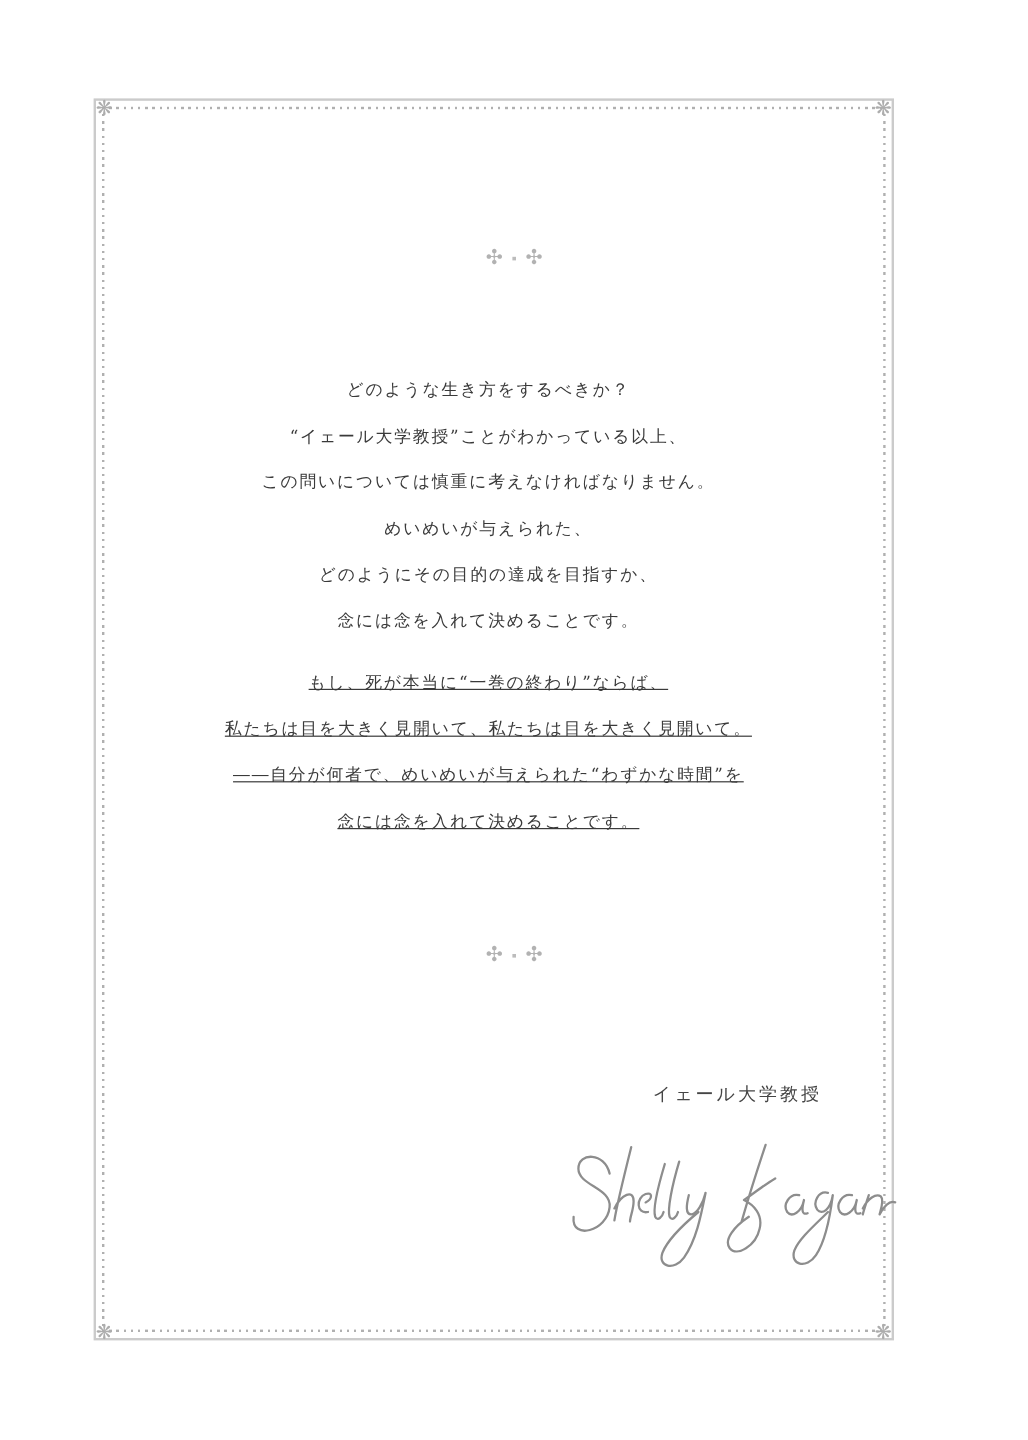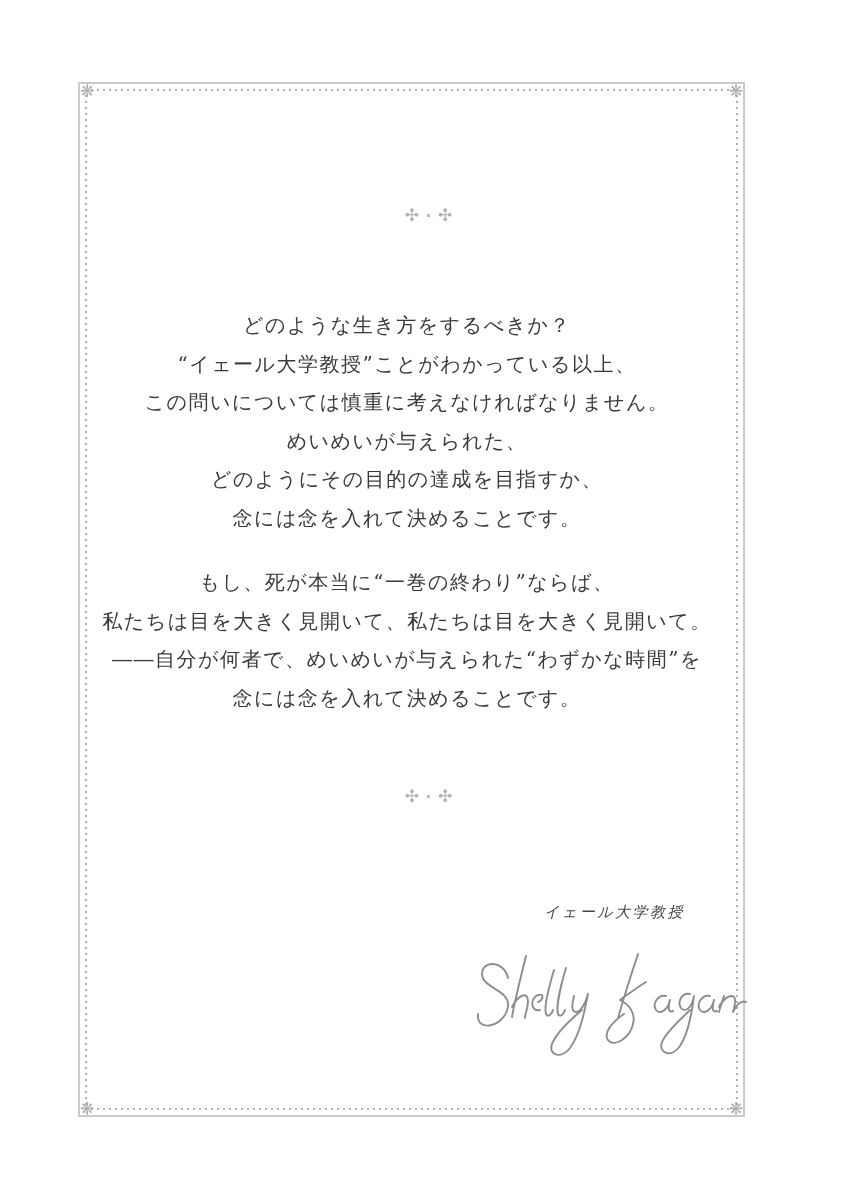--- a/index.html
+++ b/index.html
@@ -75,37 +75,36 @@
     background: #bcbcbc;
   }
 
   
   .quote {
     position: absolute;
     left: 0; top: 306px;
     width: 814px;
     text-align: center;
     color: #3a3a3a;
-    font-size: 20px;
+    font-size: 14px;
     letter-spacing: 1.5px;
     line-height: 38.5px;
   }
-  .quote .block2 { margin-top: 26px; }
+  .quote .block2 { margin-top: 13px; text-decoration: underline; }
 
   
   .attribution {
     position: absolute;
     top: 899px;
     right: 172px;
     text-align: left;
     color: #454545;
     font-size: 15px;
     letter-spacing: 2.5px;
     line-height: 27px;
-    font-style: italic;
   }
 
   
   .signature {
     position: absolute;
     left: 468px;
     top: 944px;
     width: 288px;
     height: 122px;
   }

